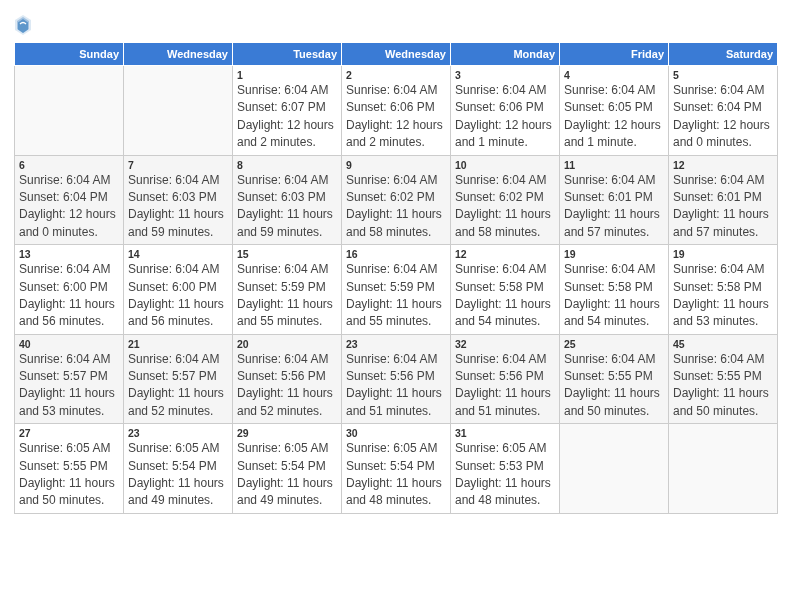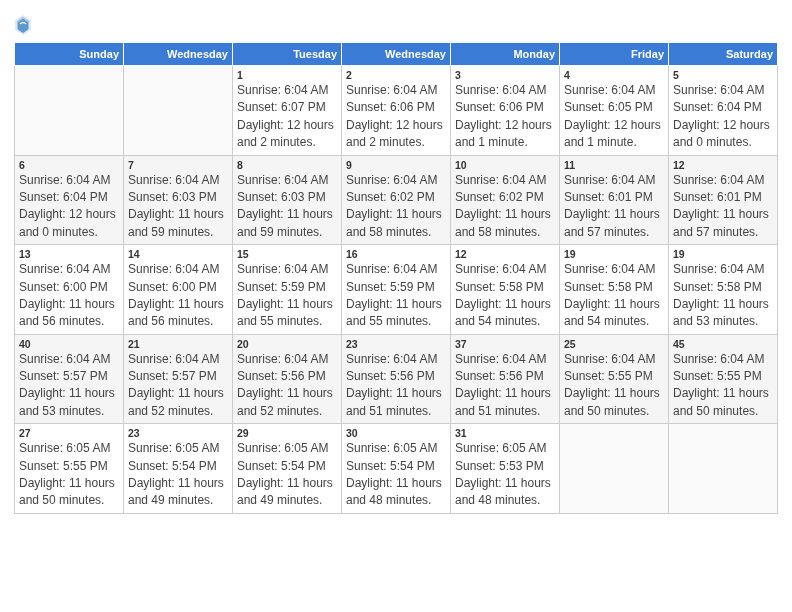--- a/index.html
+++ b/index.html
@@ -308,21 +308,21 @@
 and 52 minutes.</div>
           </td>
           <td>
             <span class="day-num">23</span>
             <div class="day-info" style="white-space: pre-line;">Sunrise: 6:04 AM
 Sunset: 5:56 PM
 Daylight: 11 hours
 and 51 minutes.</div>
           </td>
           <td>
-            <span class="day-num">37</span>
+            <span class="day-num">32</span>
             <div class="day-info" style="white-space: pre-line;">Sunrise: 6:04 AM
 Sunset: 5:56 PM
 Daylight: 11 hours
 and 51 minutes.</div>
           </td>
           <td>
             <span class="day-num">25</span>
             <div class="day-info" style="white-space: pre-line;">Sunrise: 6:04 AM
 Sunset: 5:55 PM
 Daylight: 11 hours

